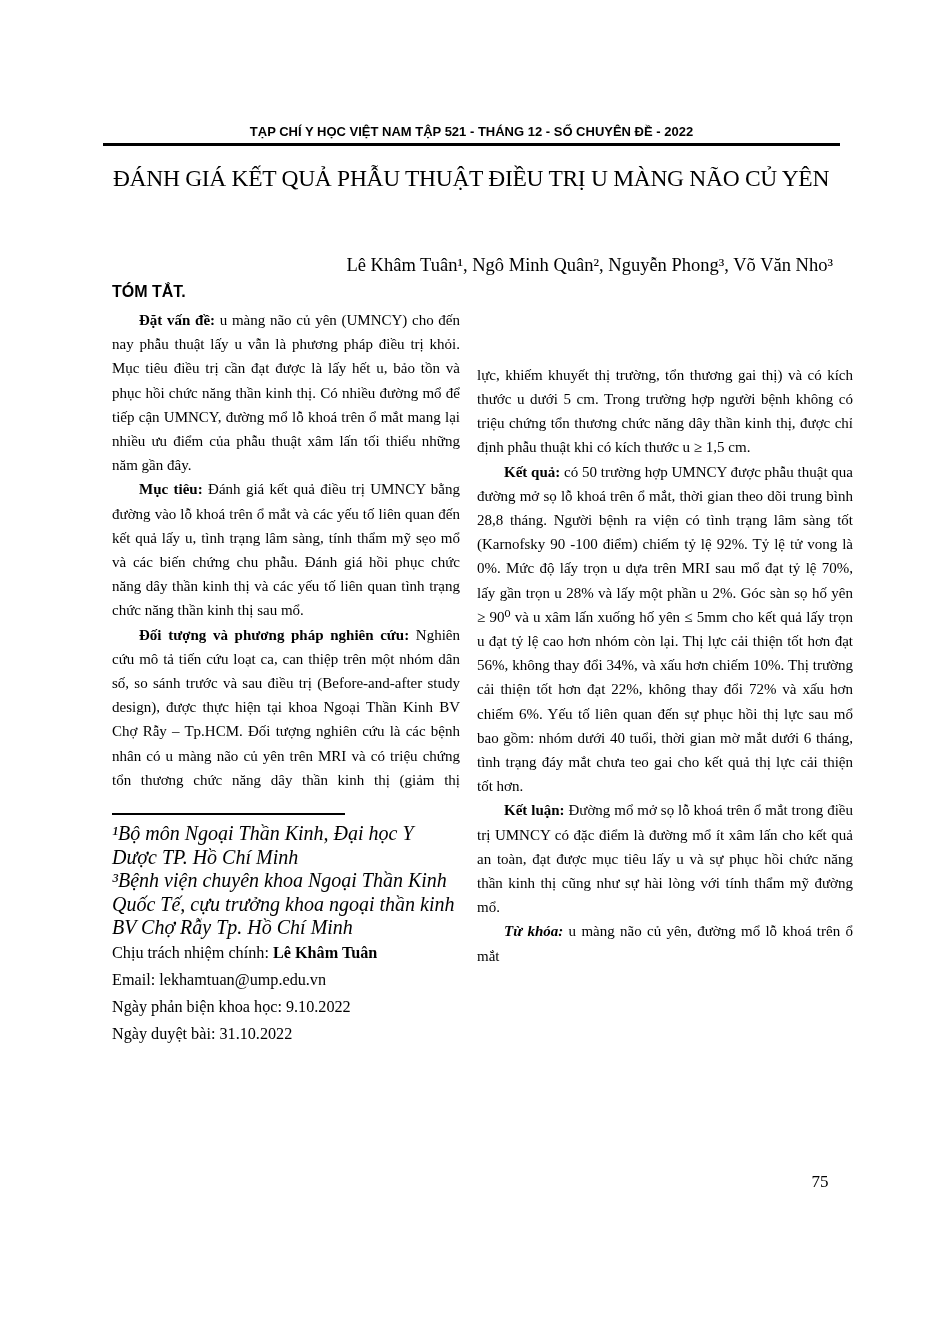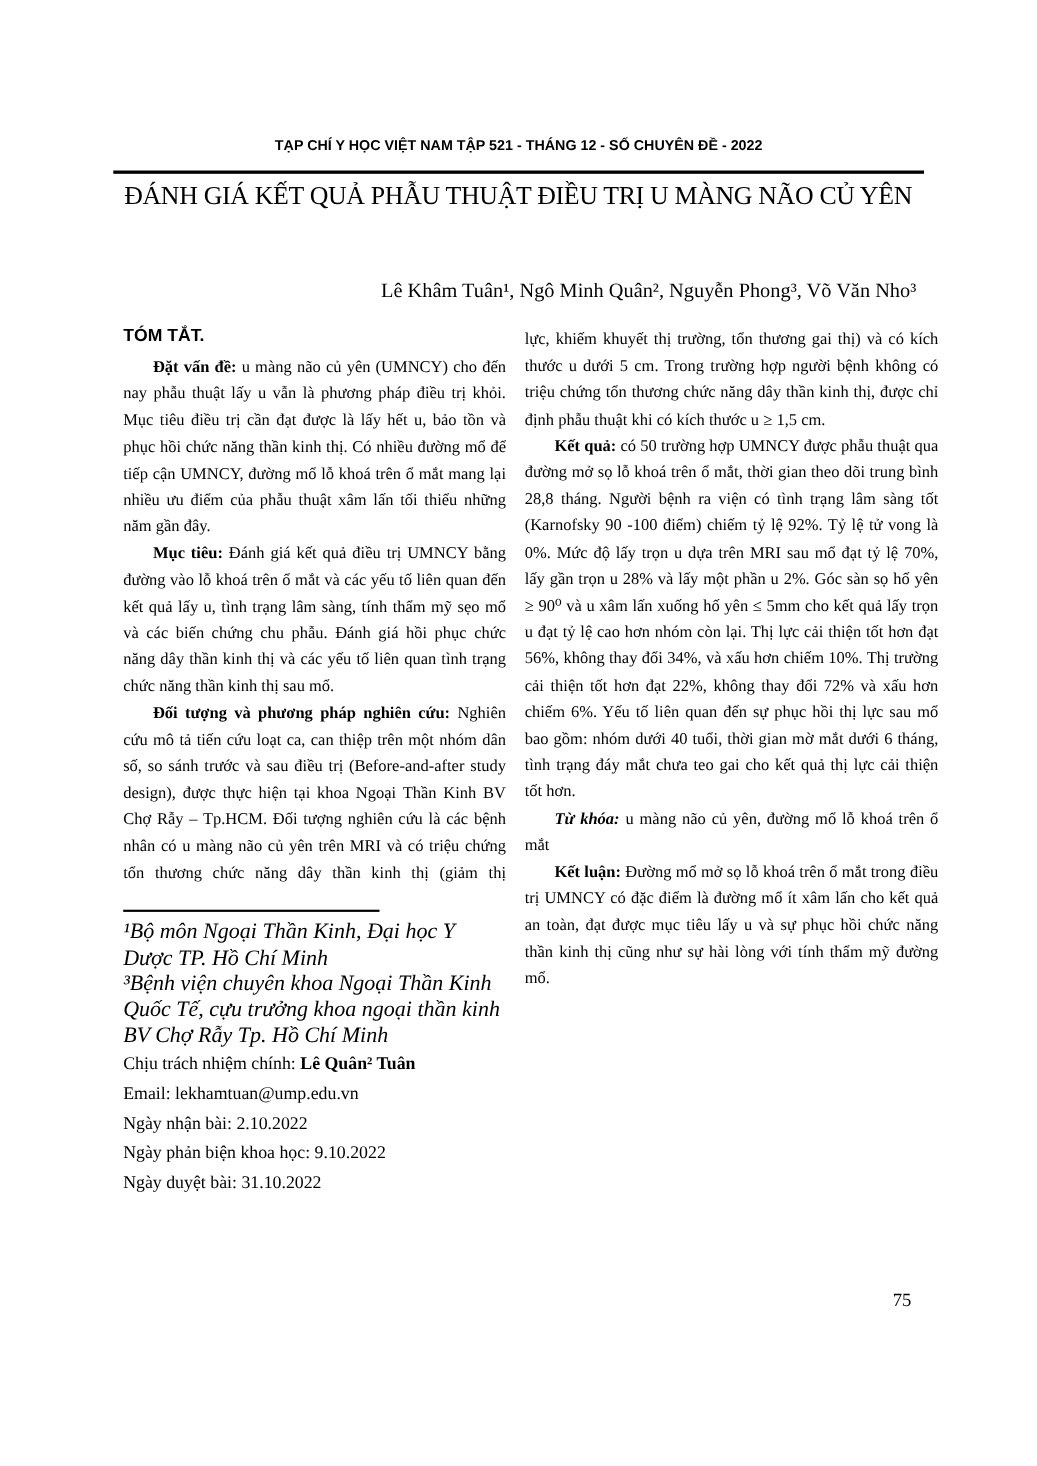--- a/index.html
+++ b/index.html
@@ -17,21 +17,21 @@
   .journal-header {
     position: absolute;
     left: 103px;
     top: 124px;
     width: 737px;
     text-align: center;
     font-family: "Liberation Sans", "DejaVu Sans", sans-serif;
     font-weight: bold;
     font-size: 13px;
     letter-spacing: 0px;
-    padding-bottom: 16px;
+    padding-bottom: 4px;
     border-bottom: 3px solid #000;
     white-space: nowrap;
   }
 
   
   .article-title {
     position: absolute;
     left: 85px;
     top: 163px;
     width: 772px;
@@ -50,24 +50,25 @@
     width: 721px;
     text-align: right;
     font-weight: normal;
     font-size: 18.5px;
   }
 
   
   .columns {
     position: absolute;
     left: 112px;
-    top: 297px;
+    top: 283px;
     width: 741px;
     display: flex;
     gap: 17px;
+    align-items: center;
   }
   .col-left  { width: 348px; }
   .col-right { width: 376px; }
 
   .abstract-heading {
     margin: 0 0 7px 0;
     font-family: "Liberation Sans", "DejaVu Sans", sans-serif;
     font-weight: bold;
     font-size: 16px;
   }
@@ -138,35 +139,34 @@
 
       <p class="para"><span class="lead">Mục tiêu:</span><span> Đánh giá kết quả điều trị UMNCY bằng đường vào lỗ khoá trên ổ mắt và các yếu tố liên quan đến kết quả lấy u, tình trạng lâm sàng, tính thẩm mỹ sẹo mổ và các biến chứng chu phẫu. Đánh giá hồi phục chức năng dây thần kinh thị và các yếu tố liên quan tình trạng chức năng thần kinh thị sau mổ.</span></p>
 
       <p class="para para-partial"><span class="lead">Đối tượng và phương pháp nghiên cứu:</span><span> Nghiên cứu mô tả tiến cứu loạt ca, can thiệp trên một nhóm dân số, so sánh trước và sau điều trị (Before-and-after study design), được thực hiện tại khoa Ngoại Thần Kinh BV Chợ Rẫy – Tp.HCM. Đối tượng nghiên cứu là các bệnh nhân có u màng não củ yên trên MRI và có triệu chứng tổn thương chức năng dây thần kinh thị (giảm thị</span></p>
 
       <div class="fn-block">
         <div class="fn-rule"></div>
         <p class="fn-affil">¹Bộ môn Ngoại Thần Kinh, Đại học Y Dược TP. Hồ Chí Minh</p>
         <p class="fn-affil">³Bệnh viện chuyên khoa Ngoại Thần Kinh Quốc Tế, cựu trưởng khoa ngoại thần kinh BV Chợ Rẫy Tp. Hồ Chí Minh</p>
 
-        <p class="meta-line"><span>Chịu trách nhiệm chính: </span><span class="meta-name">Lê Quân² Tuân</span></p>
+        <p class="meta-line"><span>Chịu trách nhiệm chính: </span><span class="meta-name">Lê Khâm Tuân</span></p>
         <p class="meta-line">Email: lekhamtuan@ump.edu.vn</p>
-        <p class="meta-line">Ngày nhận bài: 2.10.2022</p>
         <p class="meta-line">Ngày phản biện khoa học: 9.10.2022</p>
         <p class="meta-line">Ngày duyệt bài: 31.10.2022</p>
       </div>
     </div>
 
     <div class="col-right">
       <p class="para para-cont">lực, khiếm khuyết thị trường, tổn thương gai thị) và có kích thước u dưới 5 cm. Trong trường hợp người bệnh không có triệu chứng tổn thương chức năng dây thần kinh thị, được chỉ định phẫu thuật khi có kích thước u ≥ 1,5 cm.</p>
 
       <p class="para"><span class="lead">Kết quả:</span><span> có 50 trường hợp UMNCY được phẫu thuật qua đường mở sọ lỗ khoá trên ổ mắt, thời gian theo dõi trung bình 28,8 tháng. Người bệnh ra viện có tình trạng lâm sàng tốt (Karnofsky 90 -100 điểm) chiếm tỷ lệ 92%. Tỷ lệ tử vong là 0%. Mức độ lấy trọn u dựa trên MRI sau mổ đạt tỷ lệ 70%, lấy gần trọn u 28% và lấy một phần u 2%. Góc sàn sọ hố yên ≥ 90⁰ và u xâm lấn xuống hố yên ≤ 5mm cho kết quả lấy trọn u đạt tỷ lệ cao hơn nhóm còn lại. Thị lực cải thiện tốt hơn đạt 56%, không thay đổi 34%, và xấu hơn chiếm 10%. Thị trường cải thiện tốt hơn đạt 22%, không thay đổi 72% và xấu hơn chiếm 6%. Yếu tố liên quan đến sự phục hồi thị lực sau mổ bao gồm: nhóm dưới 40 tuổi, thời gian mờ mắt dưới 6 tháng, tình trạng đáy mắt chưa teo gai cho kết quả thị lực cải thiện tốt hơn.</span></p>
 
+      <p class="para"><span class="lead">Kết luận:</span><span> Đường mổ mở sọ lỗ khoá trên ổ mắt trong điều trị UMNCY có đặc điểm là đường mổ ít xâm lấn cho kết quả an toàn, đạt được mục tiêu lấy u và sự phục hồi chức năng thần kinh thị cũng như sự hài lòng với tính thẩm mỹ đường mổ.</span></p>
+
       <p class="para"><span class="lead-italic">Từ khóa:</span><span> u màng não củ yên, đường mổ lỗ khoá trên ổ mắt</span></p>
-
-      <p class="para"><span class="lead">Kết luận:</span><span> Đường mổ mở sọ lỗ khoá trên ổ mắt trong điều trị UMNCY có đặc điểm là đường mổ ít xâm lấn cho kết quả an toàn, đạt được mục tiêu lấy u và sự phục hồi chức năng thần kinh thị cũng như sự hài lòng với tính thẩm mỹ đường mổ.</span></p>
     </div>
 
   </div>
 
   <div class="page-number">75</div>
 
 </div>
 
 </body></html>

